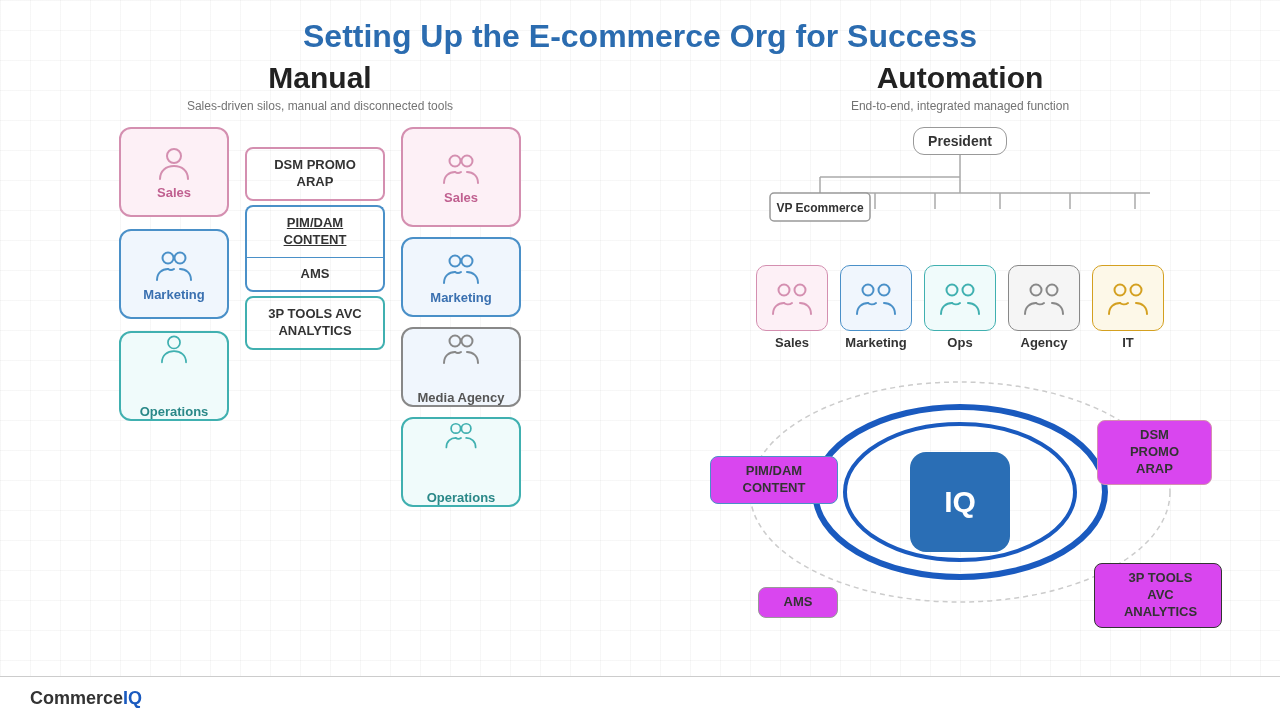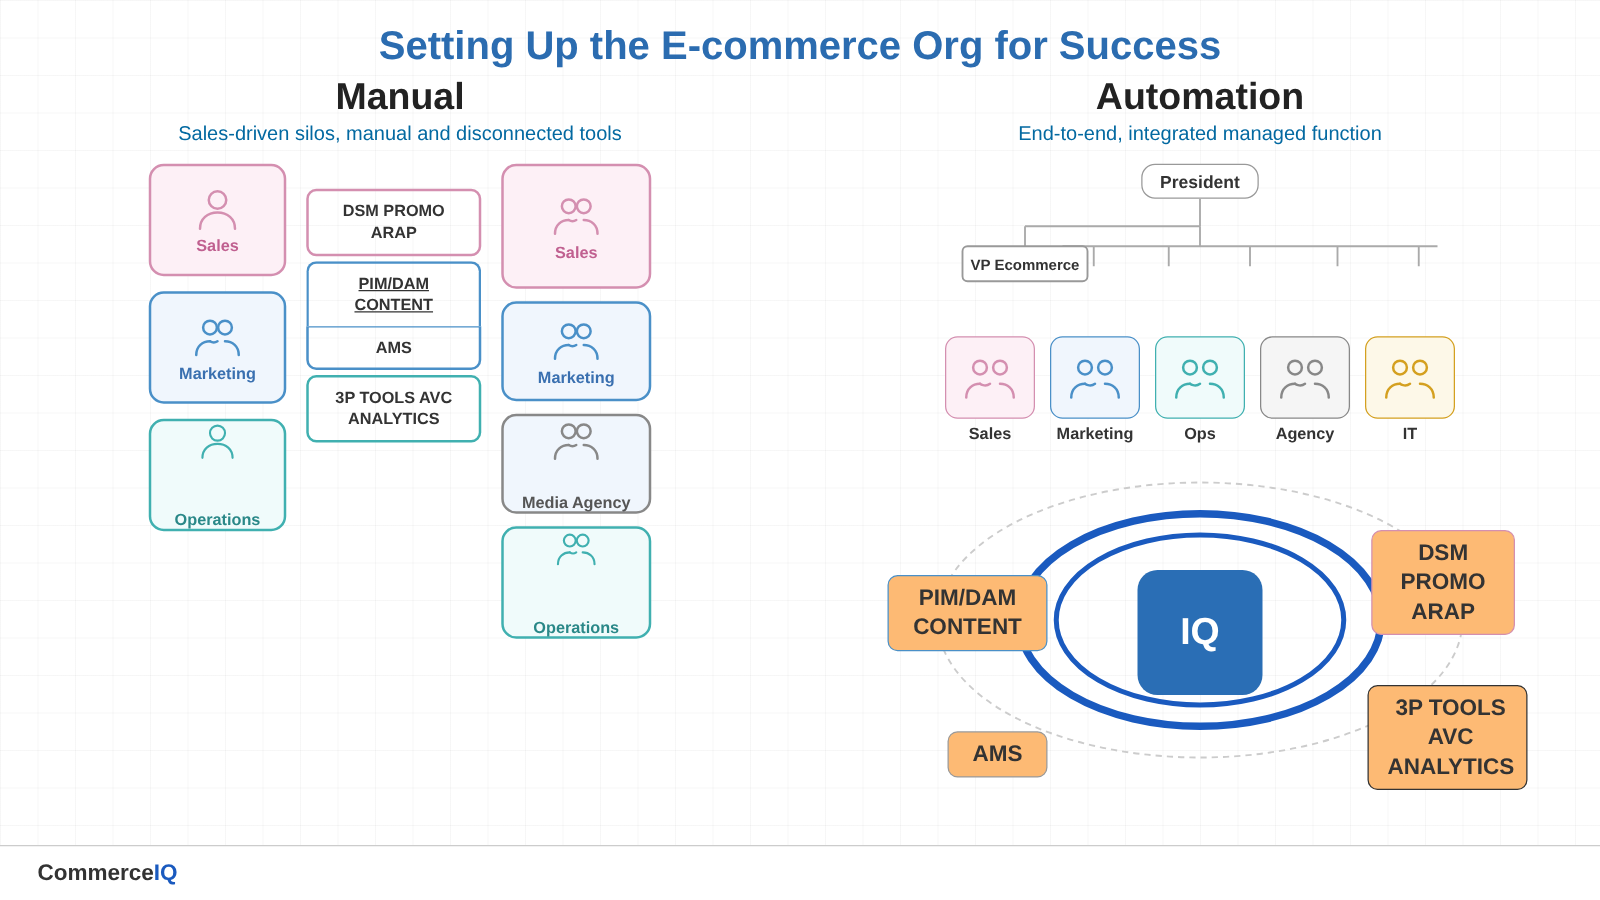--- a/index.html
+++ b/index.html
@@ -65,22 +65,22 @@
 
     .col-title {
       font-size: 30px;
       font-weight: bold;
       color: #222;
       text-align: center;
       margin-bottom: 4px;
     }
 
     .col-subtitle {
-      font-size: 16px;
-      color: #0369a1;
+      font-size: 12px;
+      color: #737373;
       text-align: center;
       margin-bottom: 14px;
     }
 
     
     .manual-grid {
       display: flex;
       gap: 16px;
       justify-content: center;
       align-items: flex-start;
@@ -257,23 +257,23 @@
       font-weight: bold;
       color: white;
       z-index: 10;
     }
 
     
     .auto-tool-box {
       position: absolute;
       border: 1.5px solid #999;
       border-radius: 8px;
-      background: #fdba74;
+      background: #d946ef;
       padding: 6px 10px;
-      font-size: 18px;
+      font-size: 13px;
       font-weight: bold;
       text-align: center;
       line-height: 1.3;
       color: #333;
     }
 
     
     .footer {
       position: absolute;
       bottom: 0;

